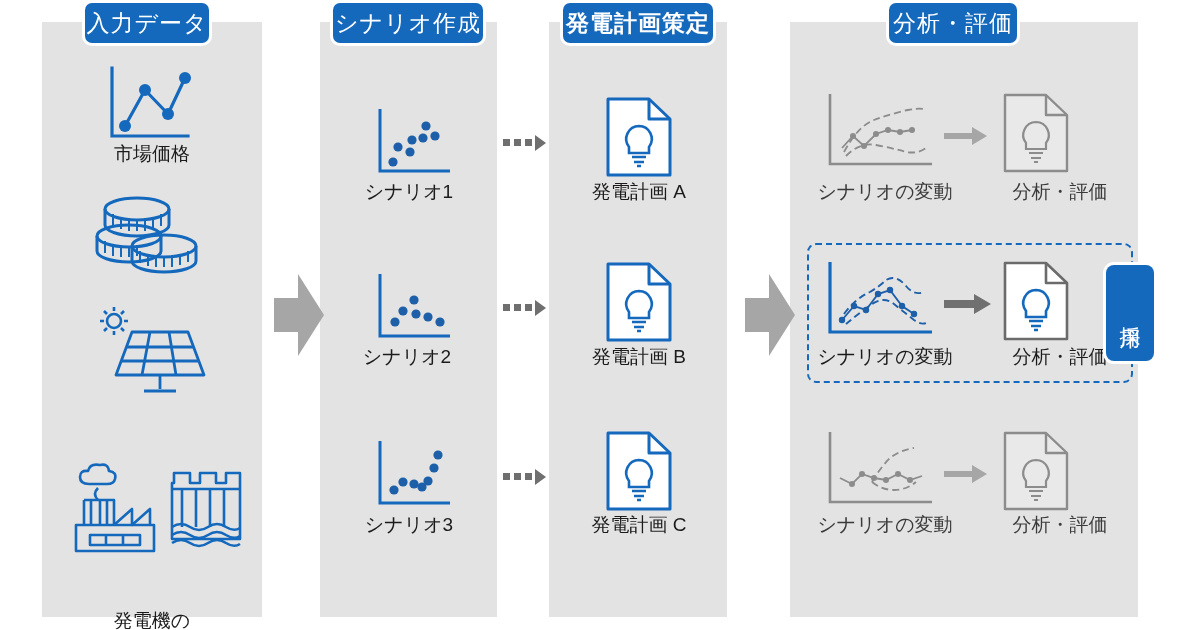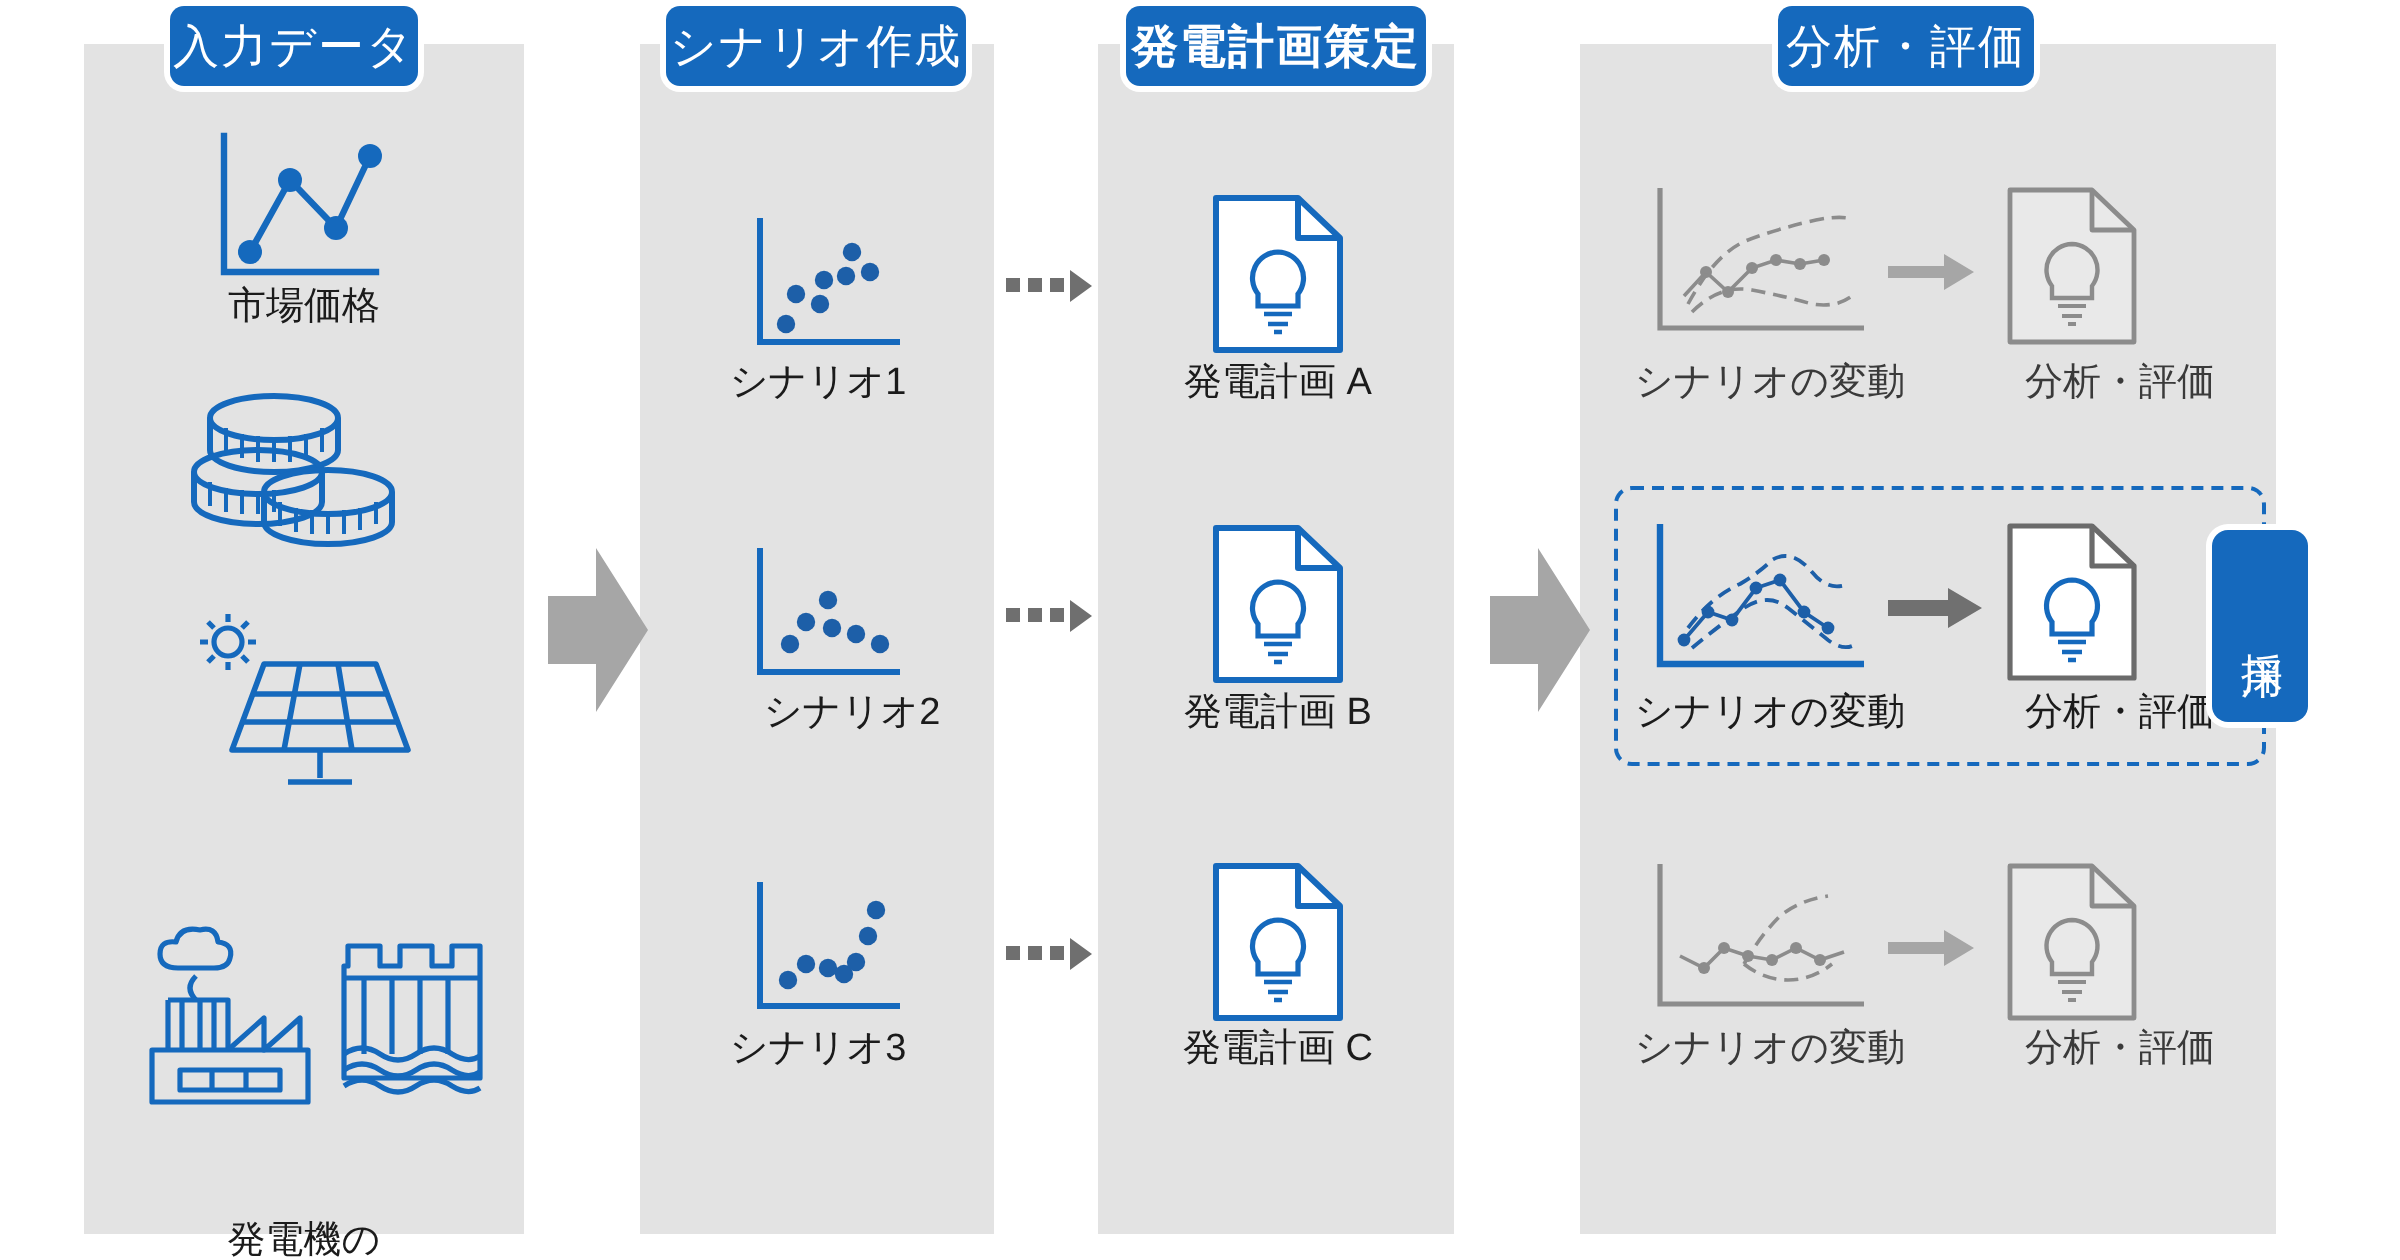--- a/index.html
+++ b/index.html
@@ -136,21 +136,21 @@
     <path d="M12 4 V66 H82" fill="none" stroke="#1569bd" stroke-width="3"></path>
     <g fill="#1d5fa8">
       <circle cx="27" cy="52" r="4.6"></circle>
         <circle cx="35" cy="41" r="4.6"></circle>
       <circle cx="46" cy="30" r="4.6"></circle>
         <circle cx="48" cy="44" r="4.6"></circle>
       <circle cx="60" cy="47" r="4.6"></circle>
         <circle cx="72" cy="52" r="4.6"></circle>
     </g>
   </svg>
-  <div class="cap" style="left:347px;top:345px;width:158px;">シナリオ2</div>
+  <div class="cap" style="left:328px;top:345px;width:158px;">シナリオ2</div>
 
   <svg class="icon" style="left:368px;top:437px;" width="90" height="80" viewBox="0 0 90 80">
     <path d="M12 4 V66 H82" fill="none" stroke="#1569bd" stroke-width="3"></path>
     <g fill="#1d5fa8">
       <circle cx="26" cy="53" r="4.6"></circle>
         <circle cx="35" cy="45" r="4.6"></circle>
       <circle cx="46" cy="47" r="4.6"></circle>
         <circle cx="54" cy="50" r="4.6"></circle>
       <circle cx="60" cy="44" r="4.6"></circle>
         <circle cx="66" cy="31" r="4.6"></circle>

